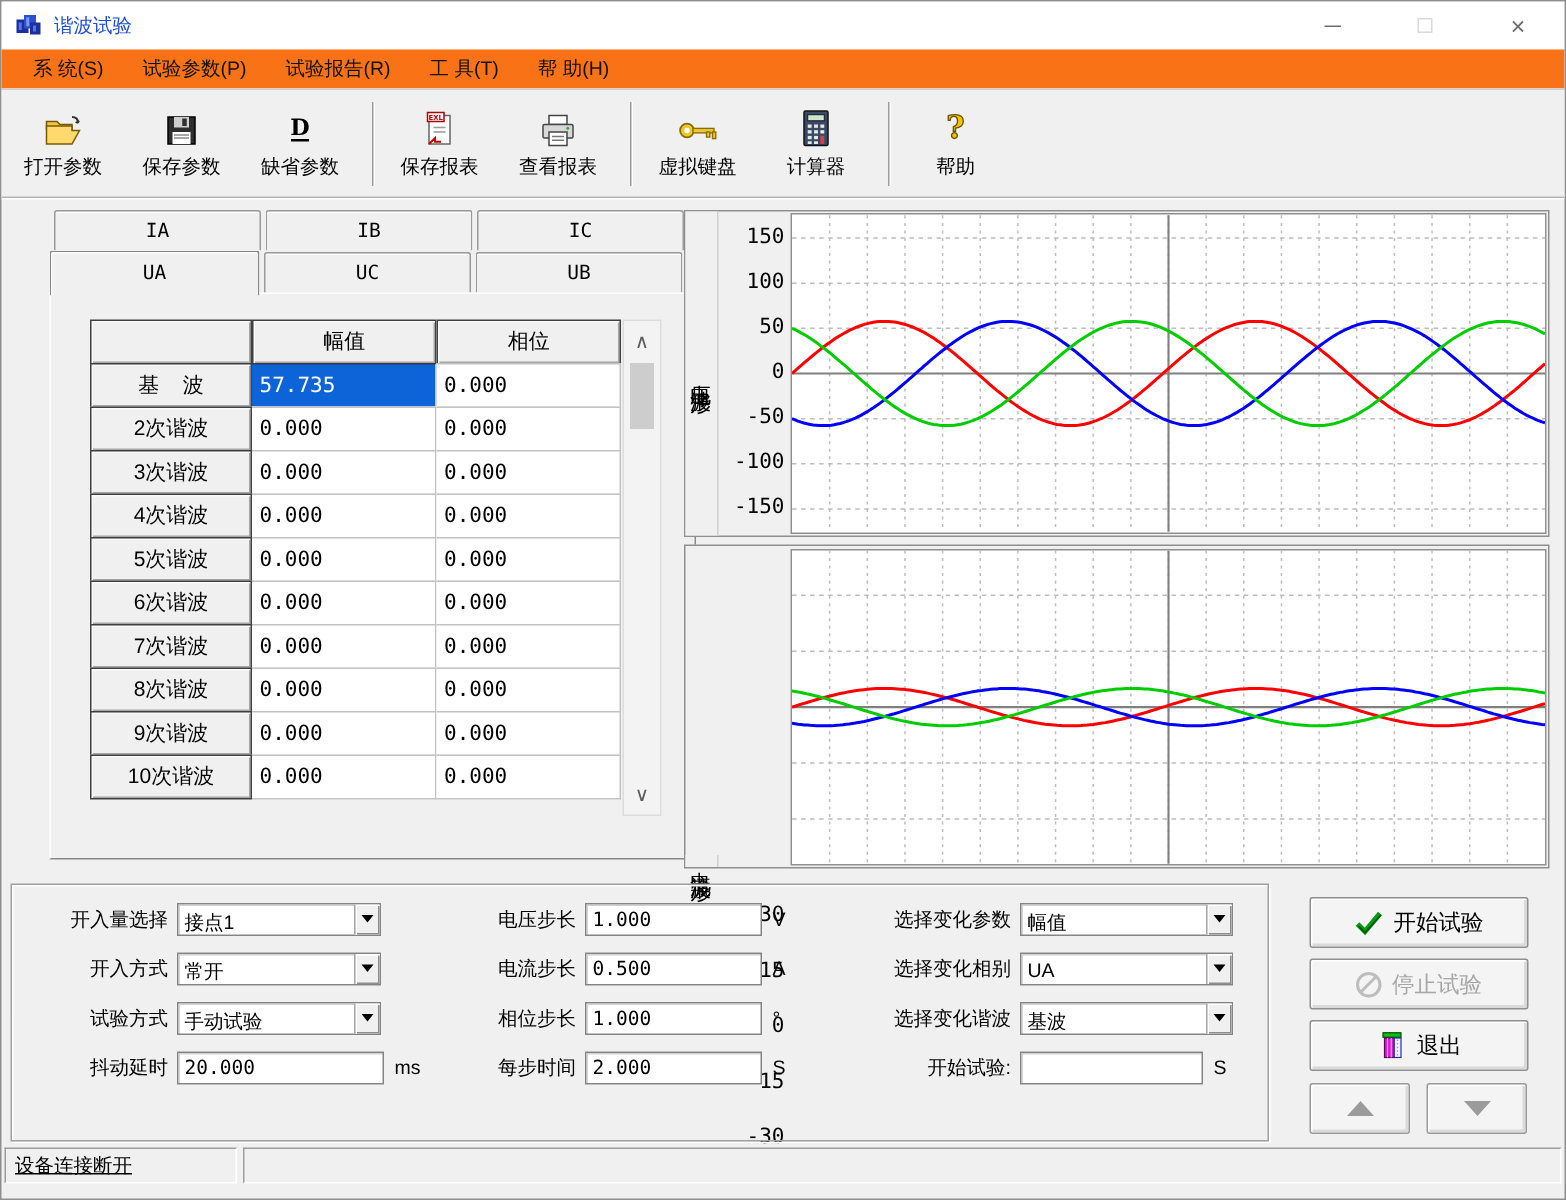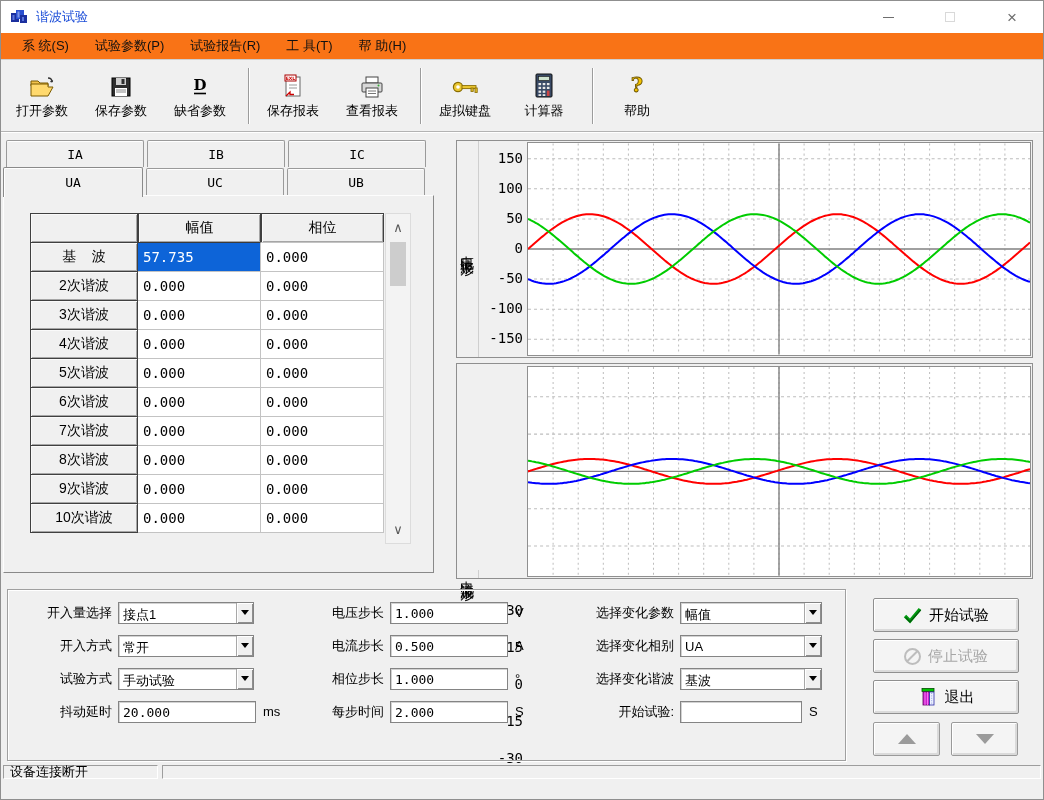--- a/index.html
+++ b/index.html
@@ -27,21 +27,21 @@
     display:flex;align-items:center;padding-left:8px;}
   .tb-item{min-width:66px;margin-right:13px;display:flex;flex-direction:column;align-items:center;background:none;border:none;padding:2px 2px;}
   .tb-icon{height:28px;display:flex;align-items:flex-end;justify-content:center;}
   .tb-label{font-size:13px;color:#000;margin-top:3px;white-space:nowrap;}
   .tb-sep{width:2px;height:56px;margin:0 10px 0 2px;border-left:1px solid #9c9c9c;border-right:1px solid #ffffff;}
 
   
   .main{position:absolute;left:0;top:132px;width:100%;height:453px;}
 
   
-  .tabctrl{position:absolute;left:2px;top:7px;width:431px;height:433px;}
+  .tabctrl{position:absolute;left:32px;top:7px;width:431px;height:433px;}
   .tabrow{display:flex;padding-left:3px;}
   .tabrow1{height:27px;}
   .tabrow2{height:29px;padding-left:0;}
   .tab{width:138px;margin-right:3px;background:#f0f0f0;border:1px solid #9a9a9a;border-bottom:none;
     border-radius:2px 2px 0 0;box-shadow:inset 0 1px 0 #fff;display:flex;align-items:center;justify-content:center;
     font-family:"DejaVu Sans Mono","Liberation Mono",monospace;font-size:13px;}
   .tabrow2 .tab{margin-top:1px;}
   .tab.active{width:140px;margin-top:0;height:30px;position:relative;z-index:3;border:1px solid #8a8a8a;border-bottom:none;
     box-shadow:inset 1px 1px 0 #fff;}
   .tabpage{position:absolute;left:0;top:55px;right:0;bottom:0;background:#f0f0f0;
@@ -105,21 +105,21 @@
   .stop-ico{position:relative;width:17px;height:17px;border:2px solid #bdbdbd;border-radius:50%;}
   .stop-ico::after{content:"";position:absolute;left:-1px;top:5px;width:15px;height:2px;background:#bdbdbd;transform:rotate(-45deg);}
   .arrow-row{display:flex;gap:11px;margin-top:8px;}
   .arrow-btn{width:67px;height:34px;background:#f4f4f4;border:1px solid #9a9a9a;border-radius:2px;
     box-shadow:inset 1px 1px 0 #fff,inset -2px -2px 0 #dadada;display:flex;align-items:center;justify-content:center;}
   .tri-up{width:0;height:0;border-left:9px solid transparent;border-right:9px solid transparent;border-bottom:10px solid #9b9b9b;}
   .tri-down{width:0;height:0;border-left:9px solid transparent;border-right:9px solid transparent;border-top:10px solid #9b9b9b;}
 
   
   .statusbar{position:absolute;left:0;top:763px;width:100%;height:30px;display:flex;padding:1px 2px;gap:4px;}
-  .status-panel{border:1px solid;border-color:#9d9d9d #fff #fff #9d9d9d;height:14px;display:flex;align-items:center;padding-left:6px;font-size:13px;color:#000;}
+  .status-panel{border:1px solid;border-color:#9d9d9d #fff #fff #9d9d9d;height:24px;display:flex;align-items:center;padding-left:6px;font-size:13px;color:#000;text-decoration:underline;}
   .status-left{width:155px;}
   .status-right{flex:1;}
 </style>
 </head>
 <body>
 
 <div class="window">
 
   <div class="titlebar">
     <svg class="app-icon" viewBox="0 0 18 18">

